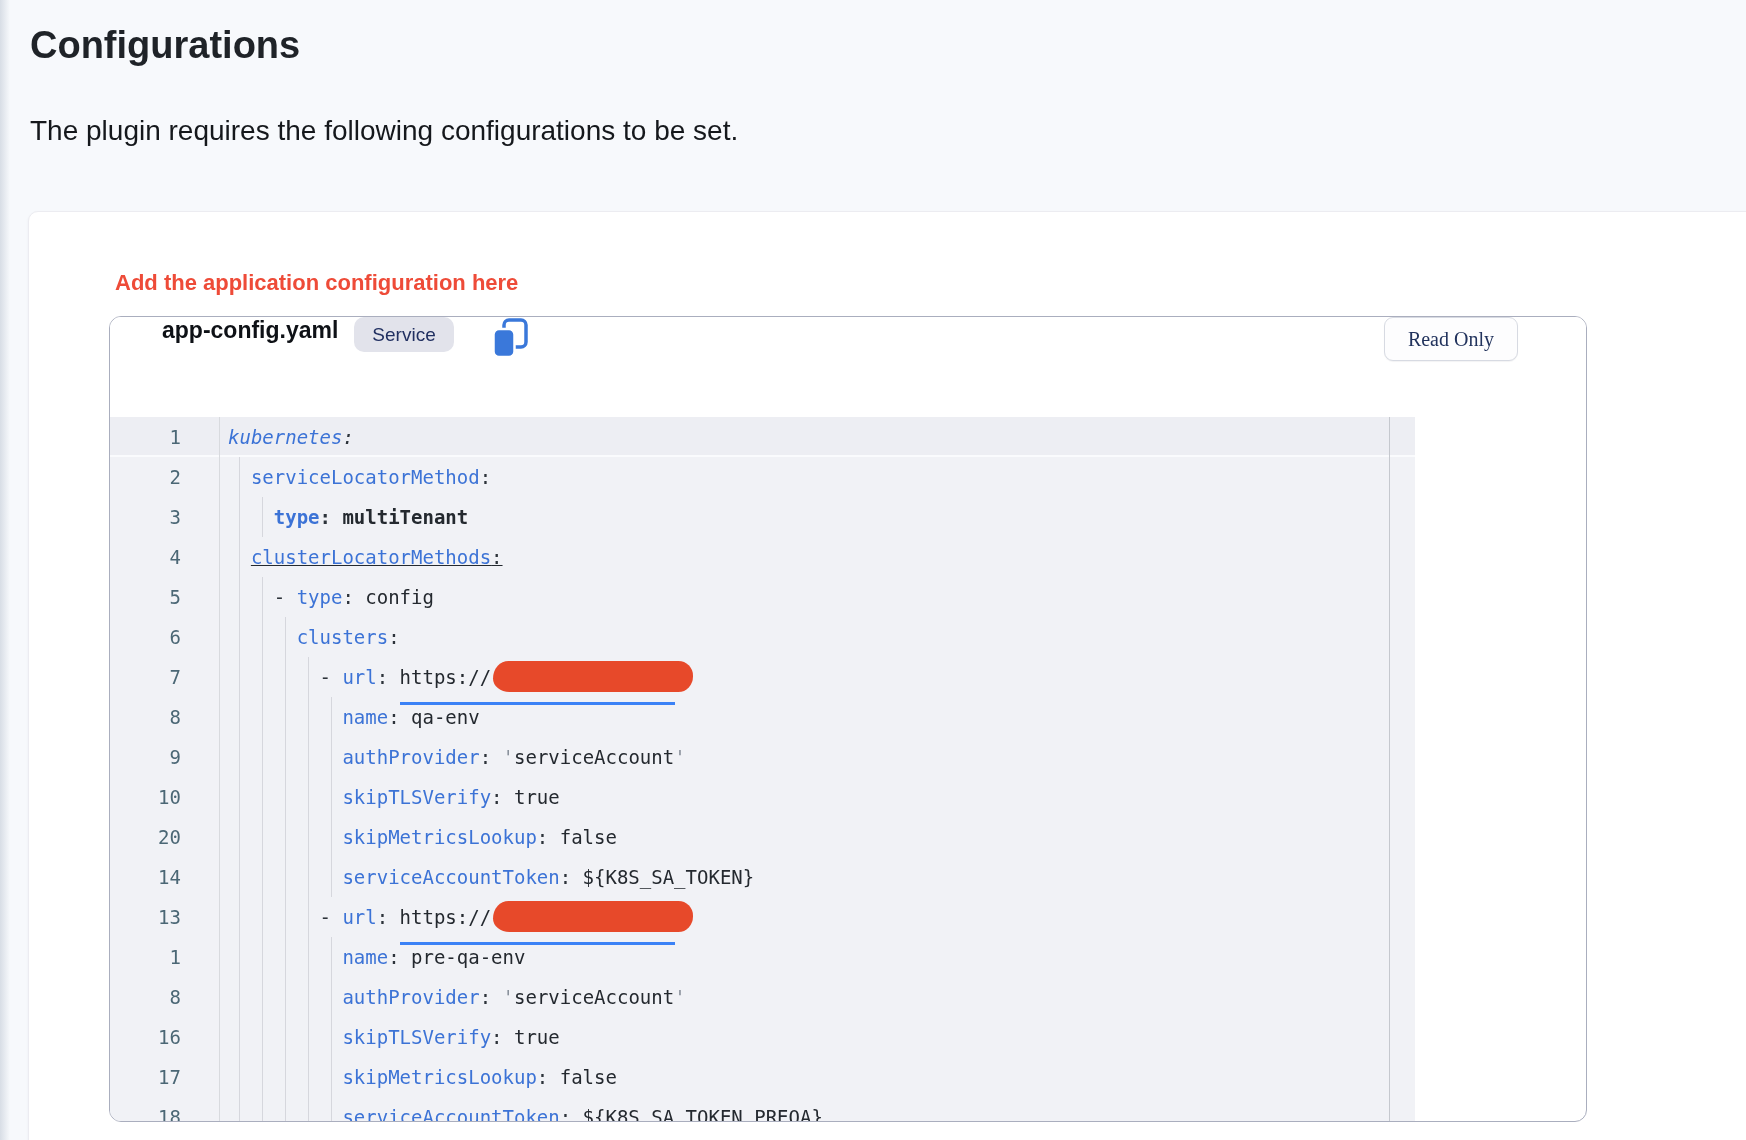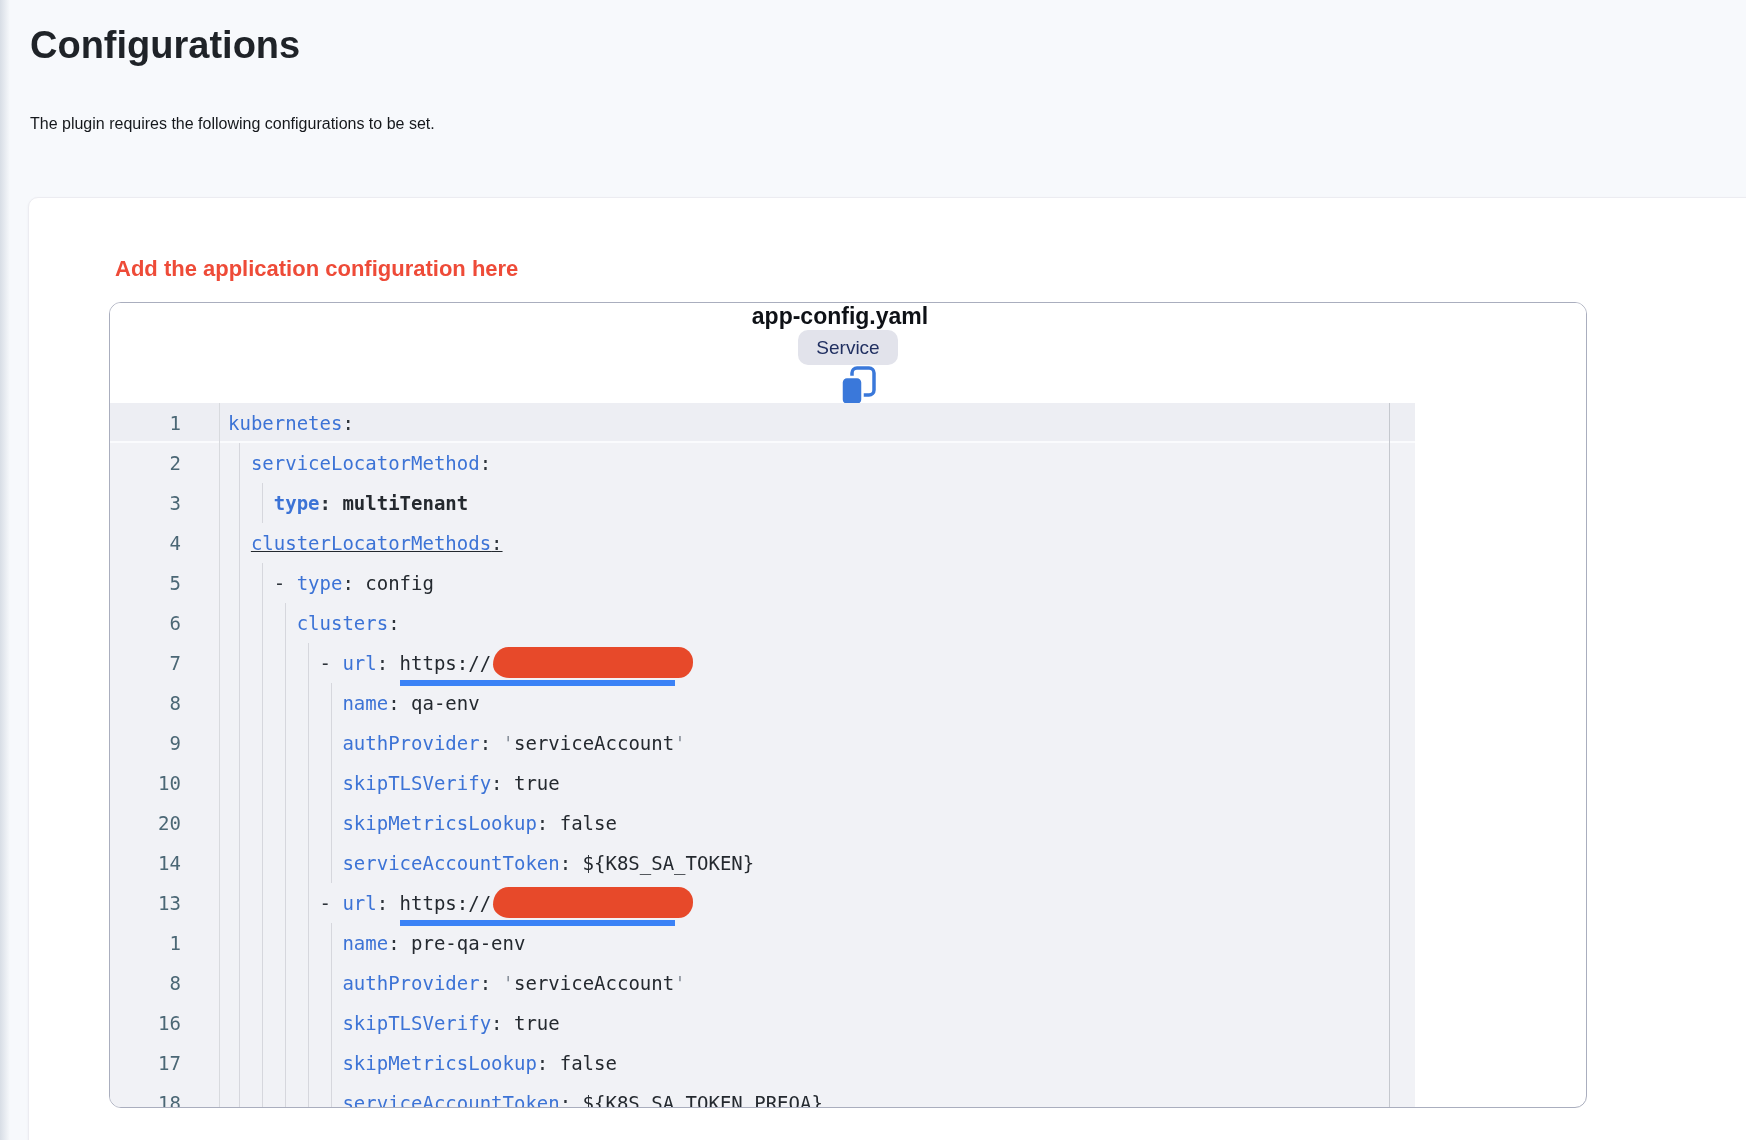--- a/index.html
+++ b/index.html
@@ -14,42 +14,42 @@
     content:"";position:absolute;left:0;top:0;bottom:0;width:10px;
     background:linear-gradient(90deg, rgba(90,110,140,.20), rgba(90,110,140,0));
     pointer-events:none;z-index:5;
   }
   .page-title{
     margin:24px 0 0 30px;
     font-size:38px;font-weight:700;color:#1f2328;letter-spacing:0;
   }
   .page-subtitle{
     margin:48px 16px 0 30px;
-    font-size:16px;font-weight:400;color:#15181c;
+    font-size:28px;font-weight:400;color:#15181c;
   }
   .panel{
     margin:64px 0 0 28px;
     width:1730px;min-height:955px;box-sizing:border-box;
     background:#ffffff;border:1px solid #ececf1;border-radius:10px;
     box-shadow:0 1px 3px rgba(25,35,60,.05);
   }
   .callout{
     padding:58px 0 0 86px;
     font-size:22px;font-weight:700;color:var(--callout-red,#ee4b38);
   }
   .filebox{
     margin:20px 0 0 80px;
     width:1478px;height:806px;box-sizing:border-box;
     background:#ffffff;
     border:1.5px solid var(--card-border,#aaaebe);
     border-radius:12px;overflow:hidden;
   }
   .filebox-header{
-    height:100px;display:flex;align-items:center;
-    padding:0 68px 0 52px;background:#ffffff;flex-direction:column;
+    height:100px;display:flex;align-items:flex-start;
+    padding:0 68px 0 52px;background:#ffffff;
   }
   .file-name{font-size:23px;font-weight:700;color:#0e1116;}
   .badge{
     margin-left:16px;background:var(--badge-bg,#e2e3eb);color:var(--badge-text,#213061);
     font-size:19px;font-weight:400;padding:8px 18px;border-radius:10px;line-height:1;
   }
   .copy-btn{
     margin-left:36px;width:40px;height:46px;display:inline-flex;align-items:center;justify-content:center;
     background:none;border:none;padding:0;cursor:pointer;
   }
@@ -82,21 +82,21 @@
     text-align:right;padding-right:38px;
     color:var(--line-number,#4b6775);font-size:19px;
     border-right:1px solid #d8dade;user-select:none;
   }
   .ccell{flex:1;position:relative;white-space:pre;color:var(--code-text,#24292f);}
   .guide{position:absolute;top:0;bottom:0;width:1px;background:#d6d7dd;display:block;}
   .tk-key{color:var(--yaml-key-blue,#3c73d6);}
   .tk-punc{color:#2d333a;}
   .tk-val{color:var(--code-text,#24292f);}
   .tk-quo{color:#8a929c;}
-  .tk-url{border-bottom:6px solid #3b82f6;padding-bottom:6px;}
+  .tk-url{border-bottom:3px solid #3b82f6;padding-bottom:14px;}
   .redact{
     display:inline-block;width:200px;height:31px;
     background:var(--redaction-red,#e7492a);
     border-radius:16px 15px 15px 17px / 18px 15px 16px 14px;
     vertical-align:middle;margin:0 -18px 4px 2px;
   }
   .vscroll-line{position:absolute;left:1279px;top:0;bottom:0;width:1px;background:#c5c8ce;}
 </style>
 </head>
 <body>
@@ -118,21 +118,21 @@
         </svg>
       </button>
       <span class="spacer"></span>
       <button class="btn btn-readonly">Read Only</button>
     </div>
 
     <div class="editor">
       <div id="code-lines">
           <div class="crow active">
             <span class="ln">1</span>
-            <span class="ccell" style="padding-left: calc(0ch + 8px);"><span class="tk-key">kubernetes</span><span class="tk-punc">:</span></span>
+            <span class="ccell" style="padding-left: calc(0ch + 8px); font-style: italic;"><span class="tk-key">kubernetes</span><span class="tk-punc">:</span></span>
           </div>
           <div class="crow">
             <span class="ln">2</span>
             <span class="ccell" style="padding-left: calc(2ch + 8px);"><i class="guide" style="left: calc(1ch + 8px);"></i><span class="tk-key">serviceLocatorMethod</span><span class="tk-punc">:</span></span>
           </div>
           <div class="crow">
             <span class="ln">3</span>
             <span class="ccell" style="padding-left: calc(4ch + 8px); font-weight: bold;"><i class="guide" style="left: calc(1ch + 8px);"></i><i class="guide" style="left: calc(3ch + 8px);"></i><span class="tk-key">type</span><span class="tk-punc">: </span><span class="tk-val">multiTenant</span></span>
           </div>
           <div class="crow">

